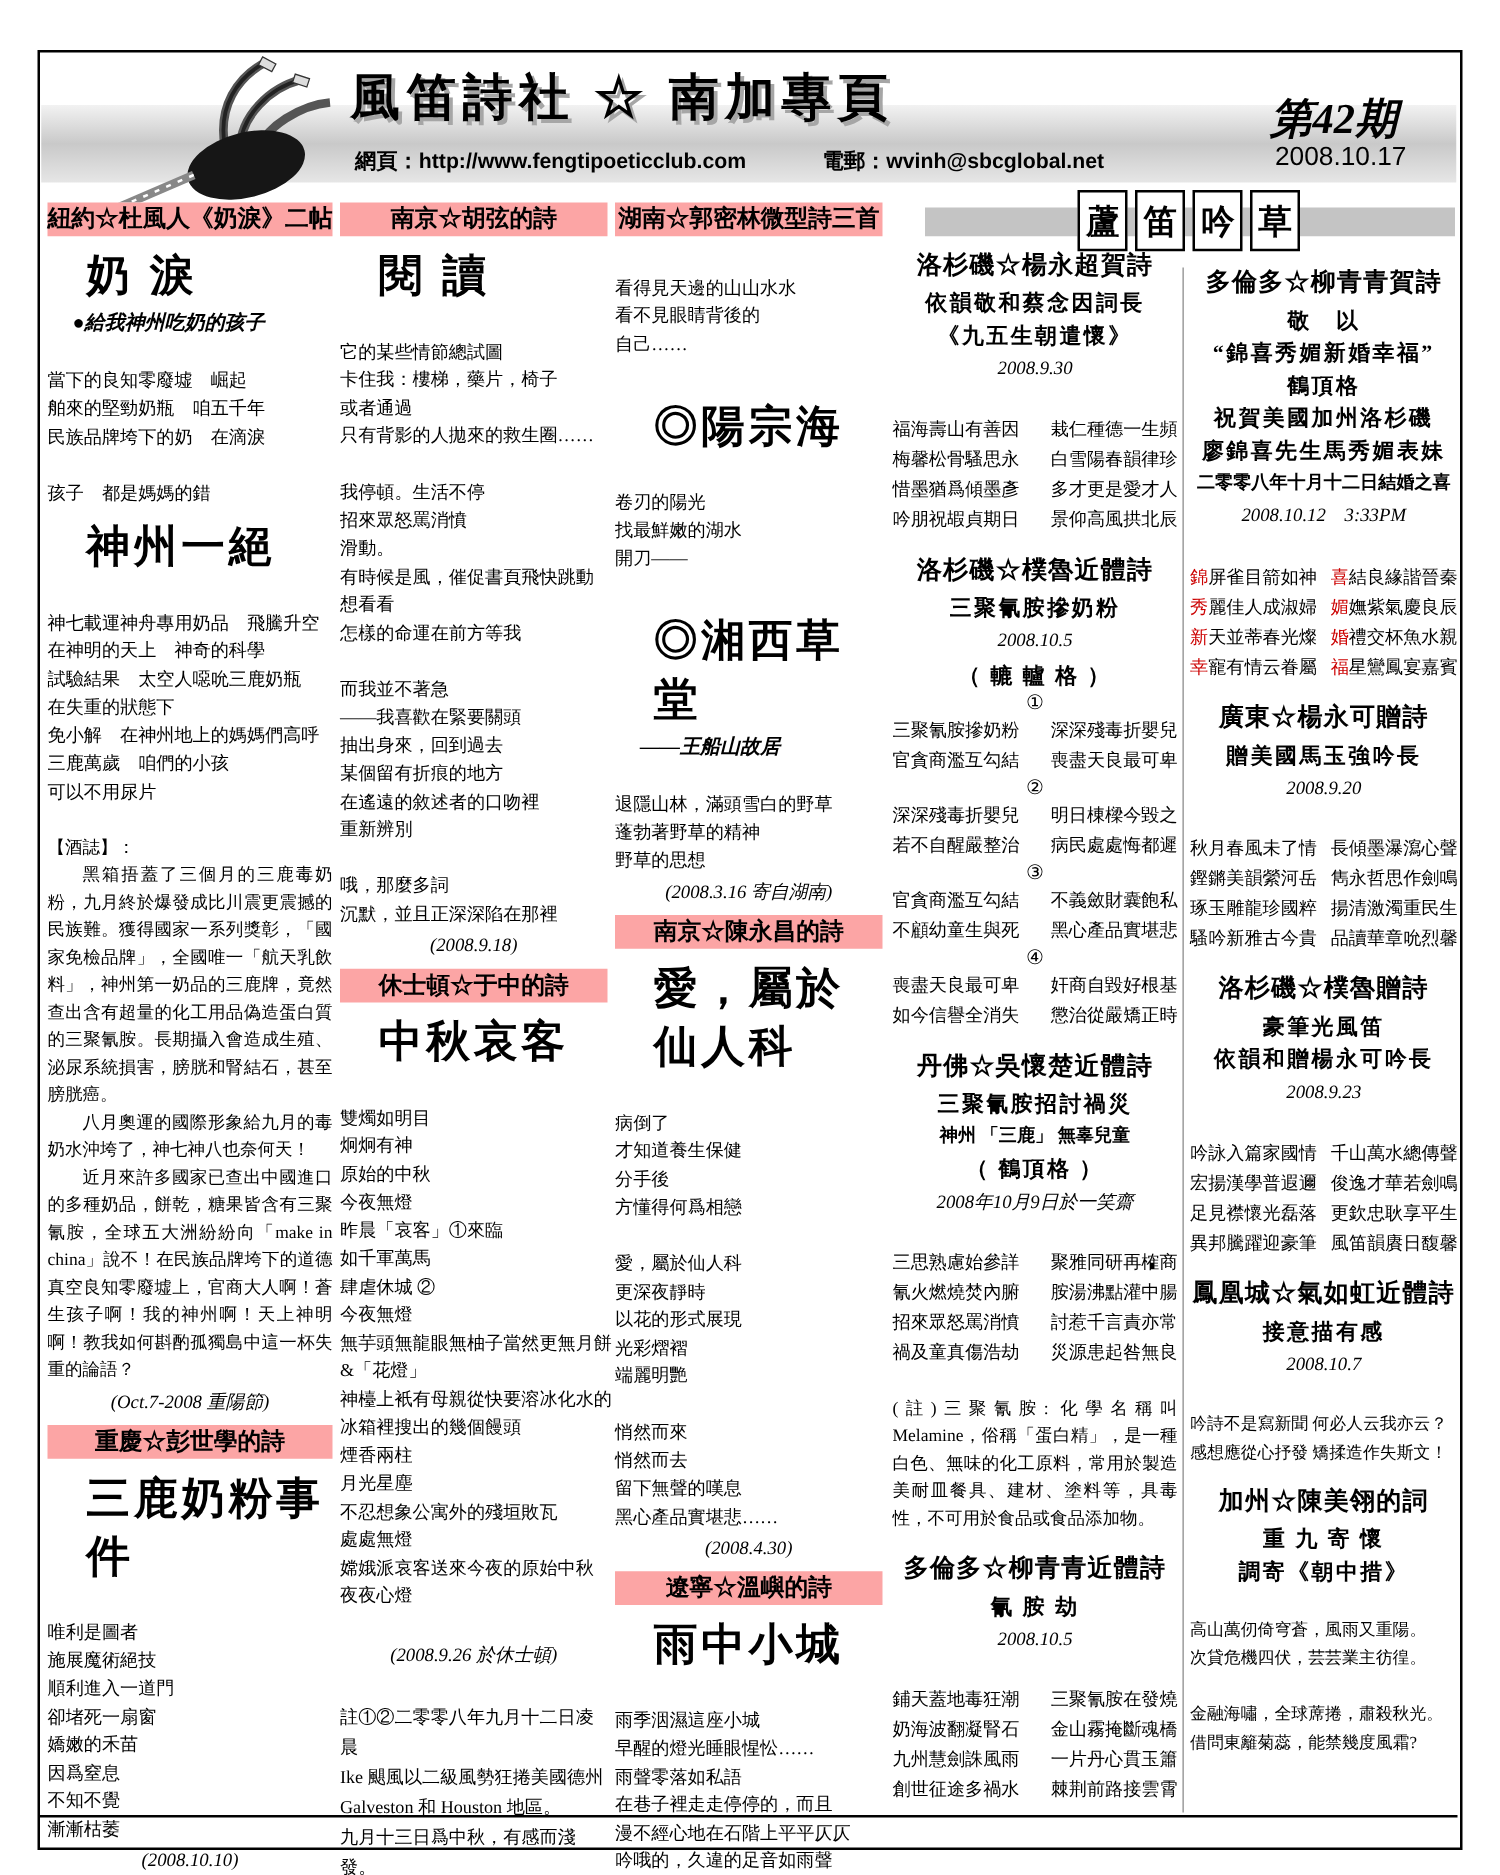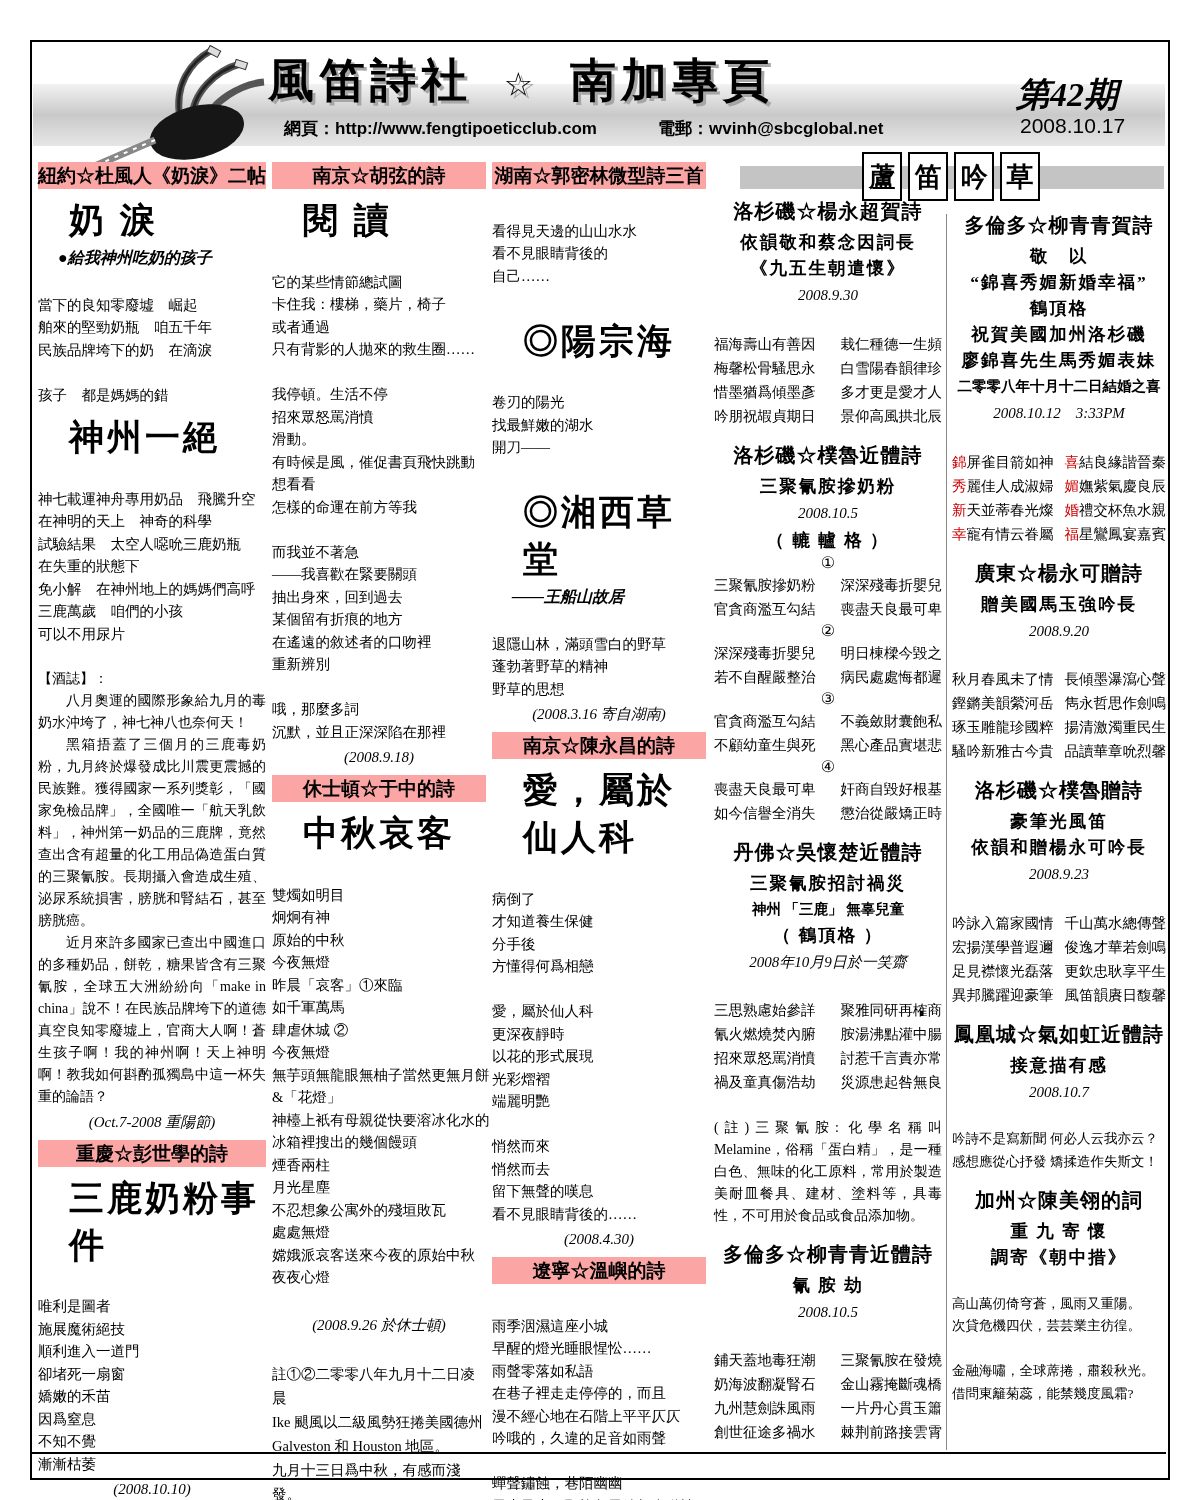--- a/index.html
+++ b/index.html
@@ -5,22 +5,22 @@
   html,body{margin:0;padding:0;background:#fff;}
   .page{position:relative;width:1200px;height:1500px;background:#fff;color:#000;
         font-family:"Liberation Serif",serif;overflow:hidden;}
   .frame{position:absolute;left:30px;top:40px;width:1136px;height:1436px;border:2px solid #000;}
   .footer-rule{position:absolute;left:32px;top:1452px;width:1134px;height:2px;background:#000;}
   .col-divider{position:absolute;left:946px;top:214px;width:1px;height:1236px;background:#888;}
 
   
   .header-band{position:absolute;left:33px;top:84px;width:1132px;height:62px;
     background:linear-gradient(180deg,#f2f2f2 0%,#c9c9c9 50%,#e6e6e6 100%);}
-  .masthead-title{position:absolute;left:268px;top:50px;font-size:46px;font-weight:900;
-    letter-spacing:5px;font-family:Liberation Mono, monospace;text-shadow:3px 3px 0 #a6a6a6;}
+  .masthead-title{position:absolute;left:280px;top:50px;font-size:40px;font-weight:900;
+    letter-spacing:5px;font-family:Liberation Serif, serif;text-shadow:3px 3px 0 #a6a6a6;}
   .masthead-web{position:absolute;left:284px;top:117px;font-size:17px;font-weight:bold;
     font-family:"Liberation Sans",sans-serif;}
   .masthead-email{position:absolute;left:658px;top:117px;font-size:17px;font-weight:bold;
     font-family:"Liberation Sans",sans-serif;}
   .issue-no{position:absolute;left:1016px;top:72px;font-size:34px;font-weight:bold;font-style:italic;}
   .issue-date{position:absolute;left:1020px;top:114px;font-size:21px;
     font-family:"Liberation Sans",sans-serif;}
 
   
   .bagpipe{position:absolute;left:62px;top:40px;}
@@ -116,22 +116,22 @@
       <div class="c-line"></div>
       <div class="c-line">神七載運神舟專用奶品　飛騰升空</div>
       <div class="c-line">在神明的天上　神奇的科學</div>
       <div class="c-line">試驗結果　太空人噁吮三鹿奶瓶</div>
       <div class="c-line">在失重的狀態下</div>
       <div class="c-line">免小解　在神州地上的媽媽們高呼</div>
       <div class="c-line">三鹿萬歲　咱們的小孩</div>
       <div class="c-line">可以不用尿片</div>
       <div class="c-line"></div>
       <div class="c-prose ni">【酒誌】：</div>
+      <div class="c-prose">黑箱捂蓋了三個月的三鹿毒奶粉，九月終於爆發成比川震更震撼的民族難。獲得國家一系列獎彰，「國家免檢品牌」，全國唯一「航天乳飲料」，神州第一奶品的三鹿牌，竟然查出含有超量的化工用品偽造蛋白質的三聚氰胺。長期攝入會造成生殖、泌尿系統損害，膀胱和腎結石，甚至膀胱癌。</div>
       <div class="c-prose">八月奧運的國際形象給九月的毒奶水沖垮了，神七神八也奈何天！</div>
-      <div class="c-prose">黑箱捂蓋了三個月的三鹿毒奶粉，九月終於爆發成比川震更震撼的民族難。獲得國家一系列獎彰，「國家免檢品牌」，全國唯一「航天乳飲料」，神州第一奶品的三鹿牌，竟然查出含有超量的化工用品偽造蛋白質的三聚氰胺。長期攝入會造成生殖、泌尿系統損害，膀胱和腎結石，甚至膀胱癌。</div>
       <div class="c-prose">近月來許多國家已查出中國進口的多種奶品，餅乾，糖果皆含有三聚氰胺，全球五大洲紛紛向「make in china」說不！在民族品牌垮下的道德真空良知零廢墟上，官商大人啊！蒼生孩子啊！我的神州啊！天上神明啊！教我如何斟酌孤獨島中這一杯失重的論語？</div>
       <div class="c-date">(Oct.7-2008 重陽節)</div>
       <div class="c-bar">重慶☆彭世學的詩</div>
       <div class="c-title">三鹿奶粉事件</div>
       <div class="c-line"></div>
       <div class="c-line">唯利是圖者</div>
       <div class="c-line">施展魔術絕技</div>
       <div class="c-line">順利進入一道門</div>
       <div class="c-line">卻堵死一扇窗</div>
       <div class="c-line">嬌嫩的禾苗</div>
@@ -225,23 +225,24 @@
       <div class="c-line"></div>
       <div class="c-line">愛，屬於仙人科</div>
       <div class="c-line">更深夜靜時</div>
       <div class="c-line">以花的形式展現</div>
       <div class="c-line">光彩熠褶</div>
       <div class="c-line">端麗明艷</div>
       <div class="c-line"></div>
       <div class="c-line">悄然而來</div>
       <div class="c-line">悄然而去</div>
       <div class="c-line">留下無聲的嘆息</div>
-      <div class="c-line">看不見眼睛背後的……</div>
+      <div class="c-line">黑心產品實堪悲……</div>
       <div class="c-date">(2008.4.30)</div>
       <div class="c-bar">遼寧☆溫嶼的詩</div>
+      <div class="c-title">雨中小城</div>
       <div class="c-line"></div>
       <div class="c-line">雨季洇濕這座小城</div>
       <div class="c-line">早醒的燈光睡眼惺忪……</div>
       <div class="c-line">雨聲零落如私語</div>
       <div class="c-line">在巷子裡走走停停的，而且</div>
       <div class="c-line">漫不經心地在石階上平平仄仄</div>
       <div class="c-line">吟哦的，久違的足音如雨聲</div>
       <div class="c-line"></div>
       <div class="c-line">蟬聲鏽蝕，巷陌幽幽</div>
       <div class="c-line">風來又去，那檐角風鈴枉自動情</div>

